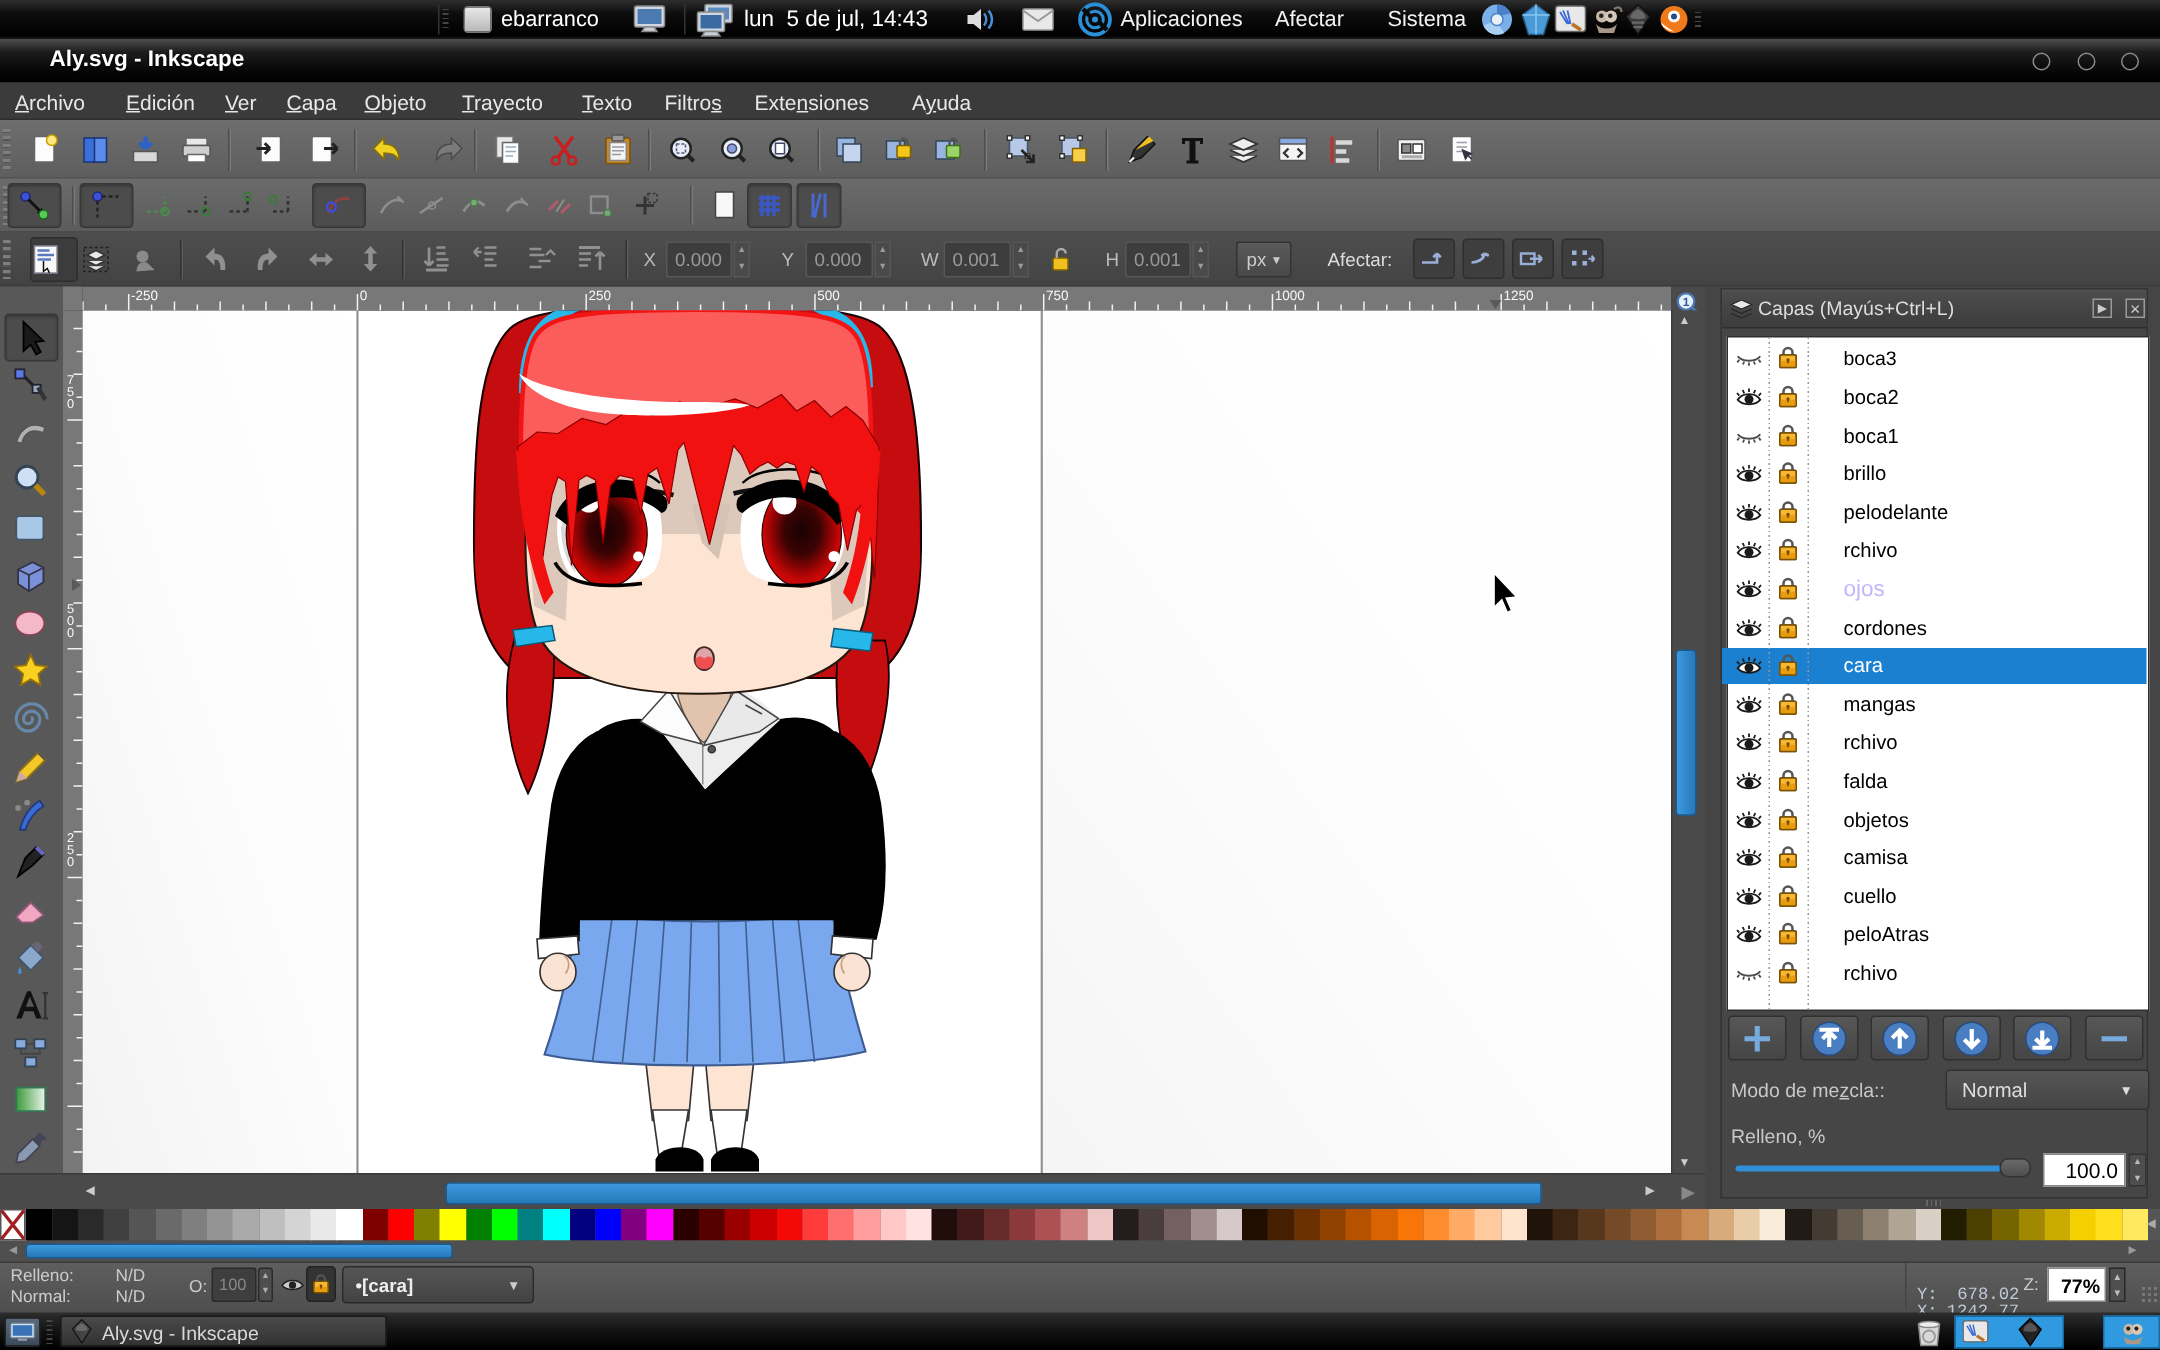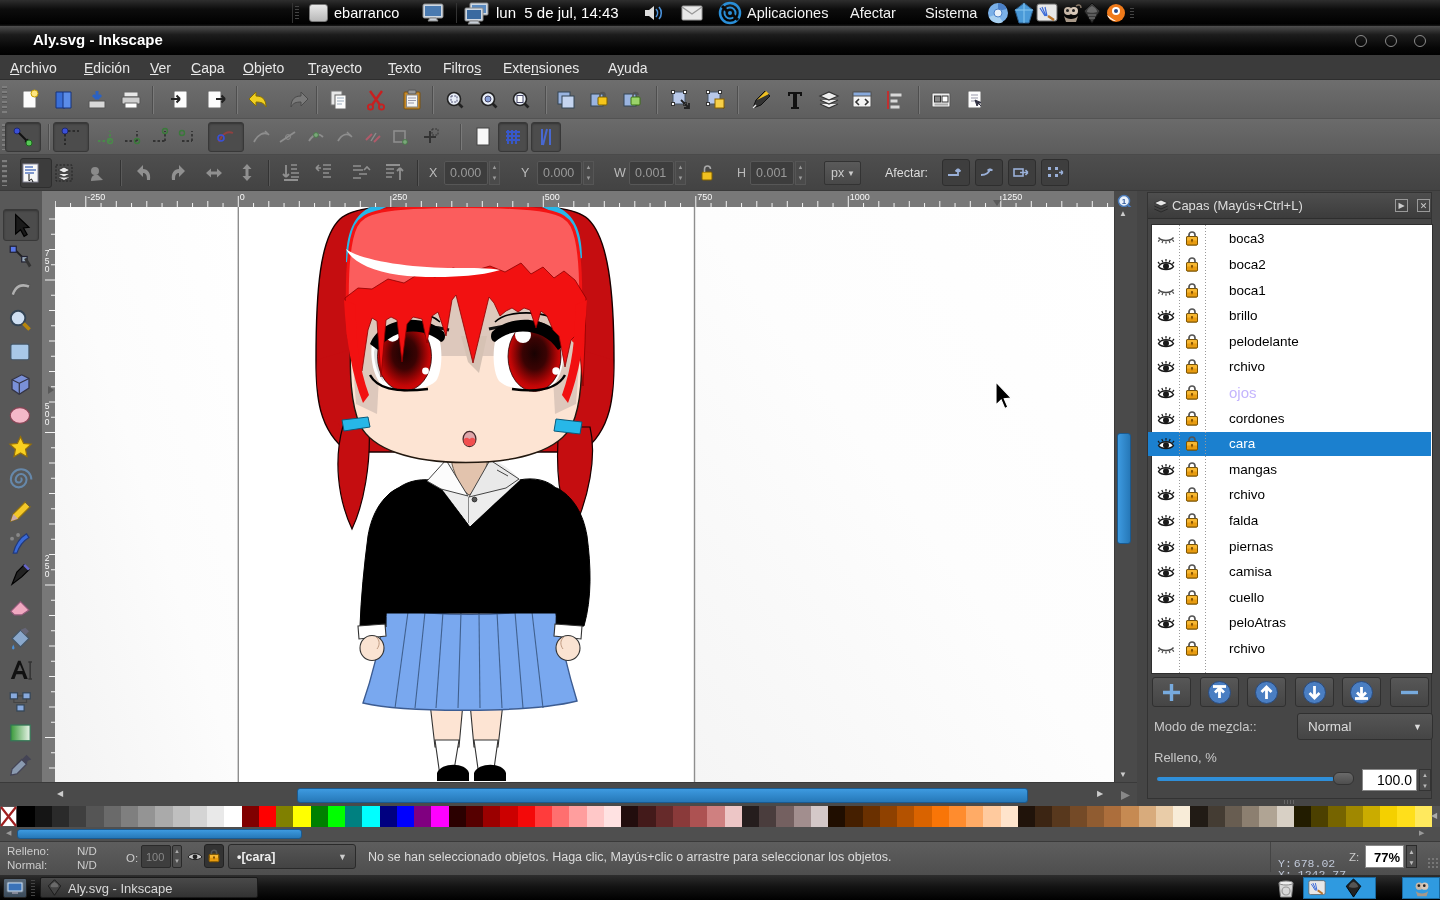--- a/index.html
+++ b/index.html
@@ -963,21 +963,21 @@
       <path d="M2.5,6.8 L1,5 M5.8,5.2 L4.8,3 M9,4.4 v-2.4 M12.2,5.2 l1,-2.2 M15.5,6.8 l1.5,-1.8" stroke="#1a1a1a" stroke-width="1.2"></path>
     </svg>
     <svg style="position:absolute;left:1184px;top:538px" width="16" height="17" viewBox="0 0 16 17">
       <rect x="2.5" y="6.5" width="11" height="8.5" rx="1.2" fill="#f7b731" stroke="#7a5200"></rect>
       <rect x="2.5" y="10.5" width="11" height="4.5" rx="1.2" fill="#e89c10" stroke="none"></rect>
       <rect x="2.5" y="6.5" width="11" height="8.5" rx="1.2" fill="none" stroke="#7a5200"></rect>
       <path d="M5,6.5 V5 a3,3 0 0 1 6,0 v1.5" fill="none" stroke="#555" stroke-width="1.7"></path>
       <circle cx="8" cy="10" r="1.1" fill="#7a4a00"></circle>
       <path d="M8,10 v2.2" stroke="#7a4a00" stroke-width="1.1"></path>
     </svg>
-    <div style="position:absolute;left:1229px;top:538px;font-size:13.5px;color:#000;line-height:17px">piernas</div>
+    <div style="position:absolute;left:1229px;top:538px;font-size:13.5px;color:#000;line-height:17px">objetos</div>
     <svg style="position:absolute;left:1157px;top:564px" width="18" height="16" viewBox="0 0 18 16">
       <path d="M1.5,9.5 C4.5,4.5 13.5,4.5 16.5,9.5 C13.5,13.5 4.5,13.5 1.5,9.5 Z" fill="#fff" stroke="#1a1a1a" stroke-width="1.3"></path>
       <circle cx="9" cy="9.2" r="3" fill="#1a1a1a"></circle>
       <path d="M2.5,6.8 L1,5 M5.8,5.2 L4.8,3 M9,4.4 v-2.4 M12.2,5.2 l1,-2.2 M15.5,6.8 l1.5,-1.8" stroke="#1a1a1a" stroke-width="1.2"></path>
     </svg>
     <svg style="position:absolute;left:1184px;top:563px" width="16" height="17" viewBox="0 0 16 17">
       <rect x="2.5" y="6.5" width="11" height="8.5" rx="1.2" fill="#f7b731" stroke="#7a5200"></rect>
       <rect x="2.5" y="10.5" width="11" height="4.5" rx="1.2" fill="#e89c10" stroke="none"></rect>
       <rect x="2.5" y="6.5" width="11" height="8.5" rx="1.2" fill="none" stroke="#7a5200"></rect>
       <path d="M5,6.5 V5 a3,3 0 0 1 6,0 v1.5" fill="none" stroke="#555" stroke-width="1.7"></path>
@@ -1187,24 +1187,23 @@
     <div style="position:absolute;left:204px;top:844px;width:20px;height:24px;background:#333;border:1px solid #222;border-radius:3px"></div>
     <svg style="position:absolute;left:207px;top:848px" width="14" height="16" viewBox="0 0 16 17">
       <rect x="2.5" y="6.5" width="11" height="8.5" rx="1.2" fill="#f7b731" stroke="#7a5200"></rect>
       <rect x="2.5" y="10.5" width="11" height="4.5" rx="1.2" fill="#e89c10" stroke="none"></rect>
       <rect x="2.5" y="6.5" width="11" height="8.5" rx="1.2" fill="none" stroke="#7a5200"></rect>
       <path d="M5,6.5 V5 a3,3 0 0 1 6,0 v1.5" fill="none" stroke="#555" stroke-width="1.7"></path>
       <circle cx="8" cy="10" r="1.1" fill="#7a4a00"></circle>
       <path d="M8,10 v2.2" stroke="#7a4a00" stroke-width="1.1"></path>
     </svg>
     <div style="position:absolute;left:228px;top:844px;width:128px;height:25px;background:linear-gradient(#555,#434343);border:1px solid #2a2a2a;border-radius:3px;color:#eee;font-size:12.5px;font-weight:bold;line-height:25px;padding-left:8px">•[cara] <span style="position:absolute;right:8px;font-size:9px;color:#ccc">▼</span></div>
-    <div style="position:absolute;left:368px;top:850px;color:#dcdcdc;font-size:12.5px">No se han seleccionado objetos. Haga clic, Mayús+clic o arrastre para seleccionar los objetos.</div>
     <div style="position:absolute;left:1270px;top:842px;width:1px;height:30px;background:#444"></div>
     <div class="xy" style="left:1278px;top:868px">X:<span style="margin-left:6px">1242.77</span></div>
-    <div class="xy" style="left:1278px;top:857px">Y:<span style="margin-left:2px">678.02</span></div>
+    <div class="xy" style="left:1278px;top:857px">Y:<span style="margin-left:13px">678.02</span></div>
     <div class="st" style="left:1349px;top:851px">Z:</div>
     <div style="position:absolute;left:1365px;top:845px;width:39px;height:23px;background:#fff;border:1px solid #888;color:#000;font-size:13px;font-weight:bold;line-height:23px;text-align:right;padding-right:3px">77%</div>
     <div style="position:absolute;left:1406px;top:845px;width:11px;height:23px;background:#4e4e4e;border:1px solid #2a2a2a;color:#bbb;font-size:6.5px;text-align:center;line-height:11px">▲<br>▼</div>
     <div style="position:absolute;left:1428px;top:858px;width:10px;height:12px;background-image:radial-gradient(circle at 1px 1px,#777 1px,transparent 1.2px);background-size:4px 4px"></div>
     <div id="taskbar"></div>
     <div style="position:absolute;left:3px;top:878px;width:24px;height:20px;background:linear-gradient(#5a6a7a,#3a4a5a);border:1px solid #222;border-radius:2px"></div>
     <svg style="position:absolute;left:6px;top:881px" width="18" height="14" viewBox="0 0 18 14">
       <rect x="1" y="1" width="16" height="10" rx="1" fill="#cfe0f0" stroke="#678"></rect>
       <rect x="2.5" y="2.5" width="13" height="7" fill="#3a72b8"></rect>
       <path d="M6,12 h6" stroke="#99a" stroke-width="1.5"></path>

